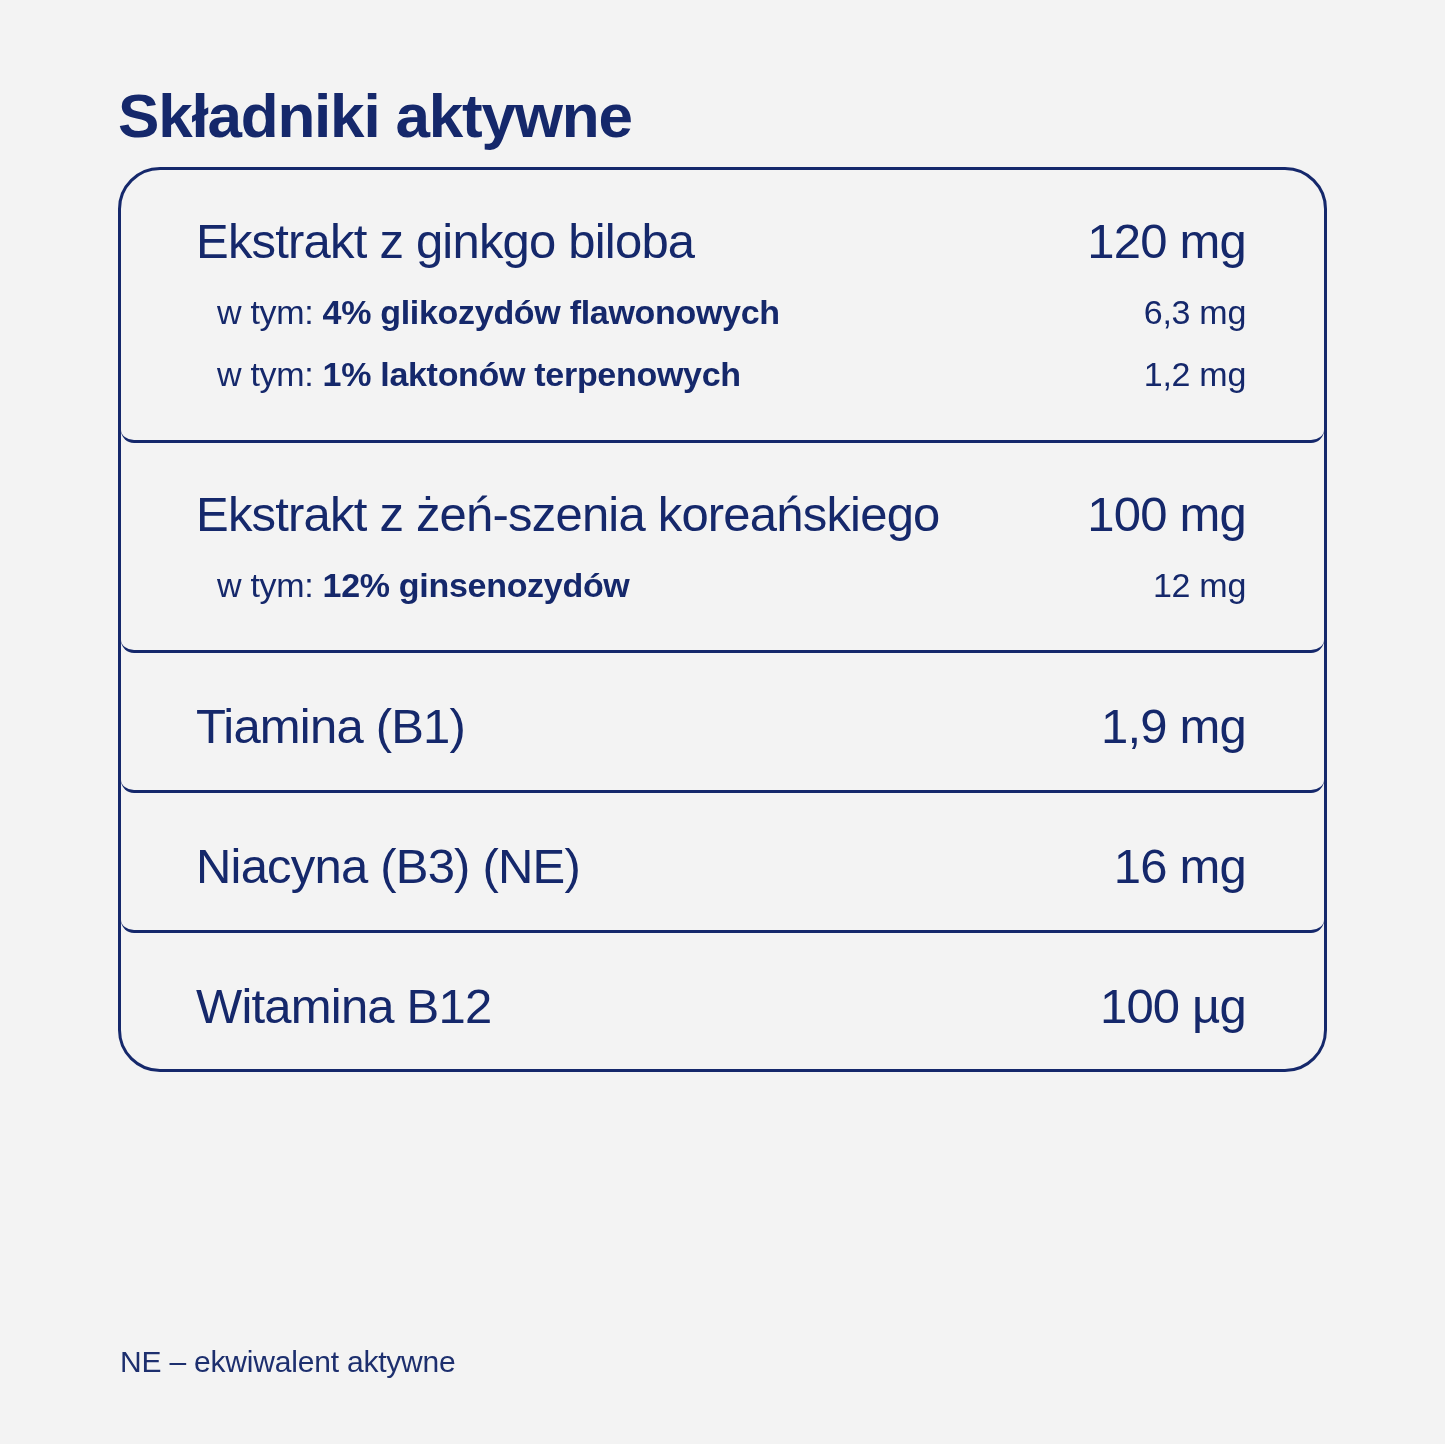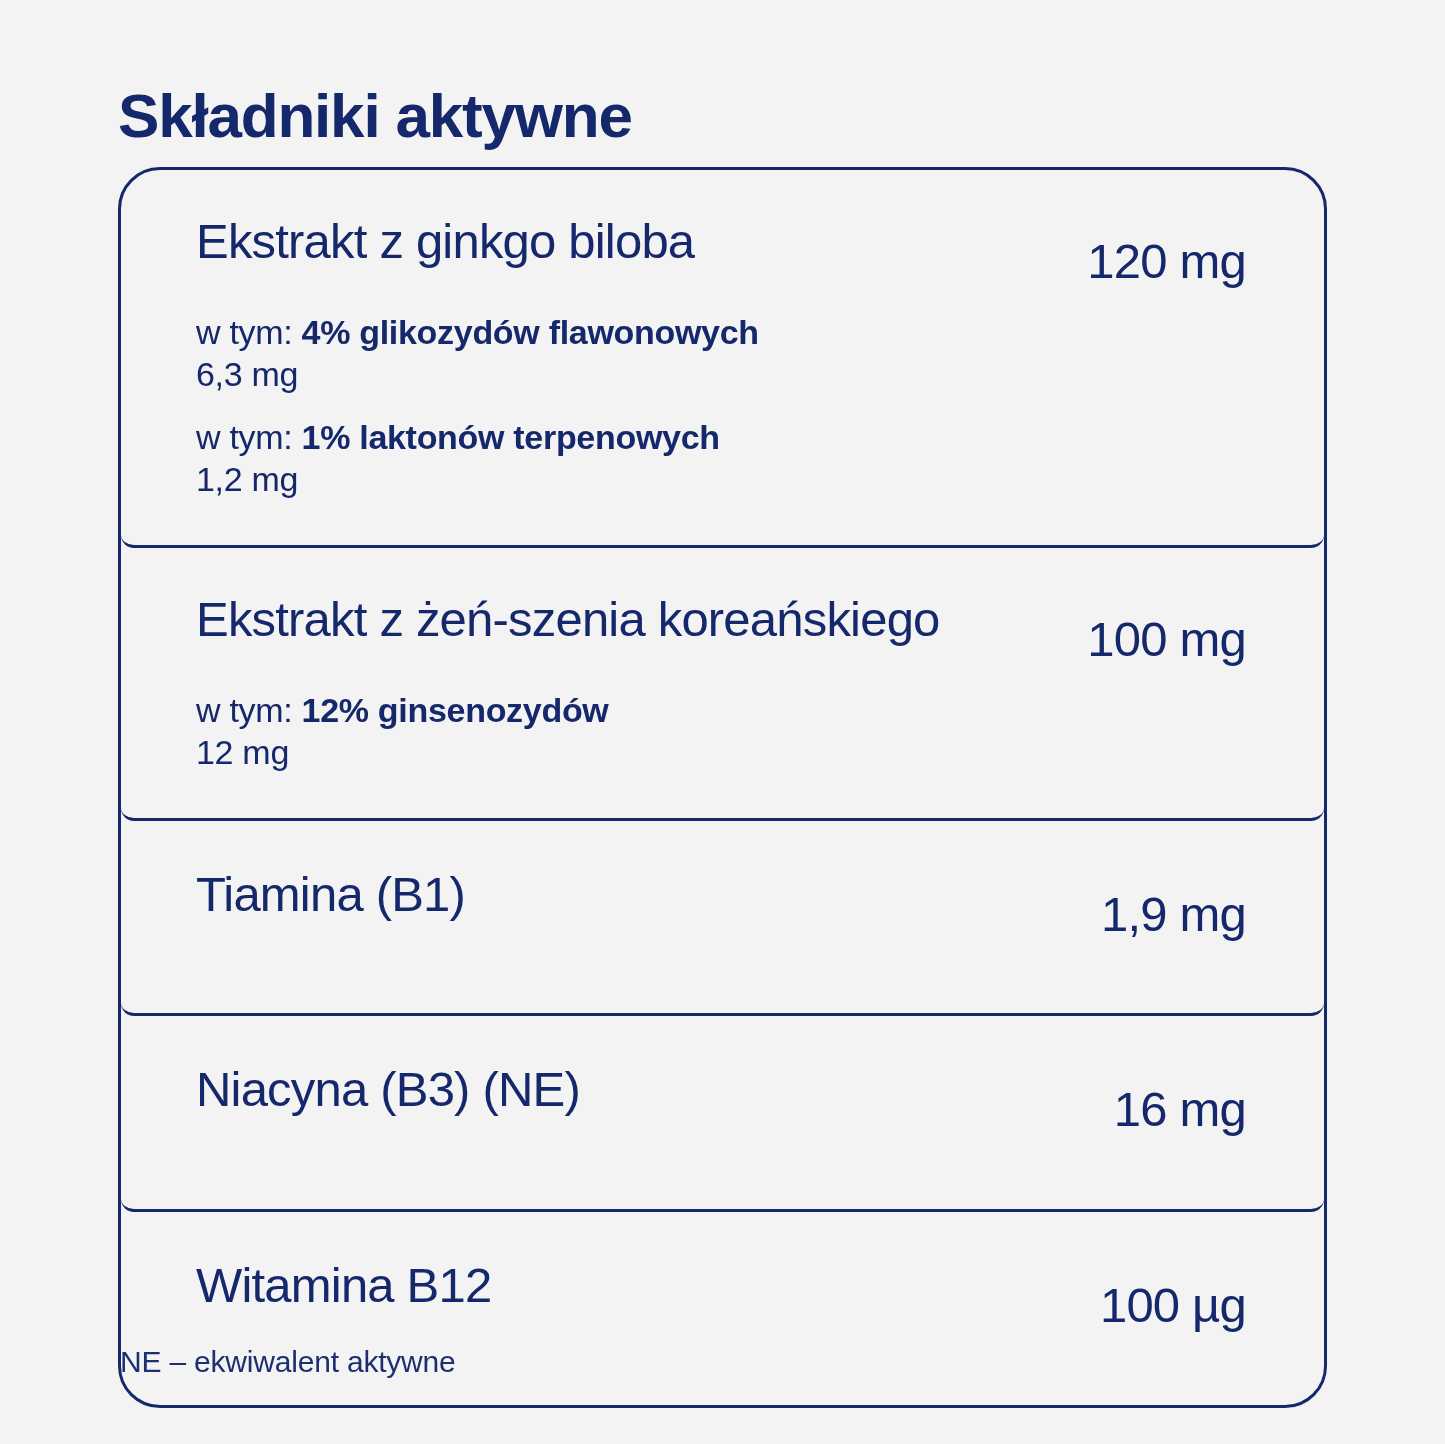--- a/index.html
+++ b/index.html
@@ -66,51 +66,49 @@
     justify-content: space-between;
     box-sizing: border-box;
     padding: 0 78px 0 75px;
   }
 
   .ing-row.main {
     padding-top: 42px;
   }
   .ing-group.simple .ing-row.main {
     padding-top: 44px;
-    padding-bottom: 70px;
+    padding-bottom: 34px;
   }
 
   .ing-label {
     font-size: 49px;
     font-weight: 400;
     line-height: 1.20;
     letter-spacing: -0.8px;
     max-width: 760px;
   }
 
   .ing-value {
     font-size: 49px;
     font-weight: 400;
     line-height: 1.20;
     letter-spacing: -0.8px;
     white-space: nowrap;
     text-align: right;
     flex: 0 0 auto;
-    margin-top: 20px;
   }
 
   
   .ing-sub {
     display: flex;
     align-items: baseline;
     justify-content: space-between;
     box-sizing: border-box;
-    padding: 0 78px 0 75px;
+    padding: 0 78px 0 96px;
     margin-top: 20px;
-    flex-direction: column;
   }
   .ing-sub:first-of-type {
     margin-top: 24px;
   }
   .ing-sub-label {
     font-size: 34px;
     line-height: 1.25;
     letter-spacing: -0.3px;
     font-weight: 400;
   }

